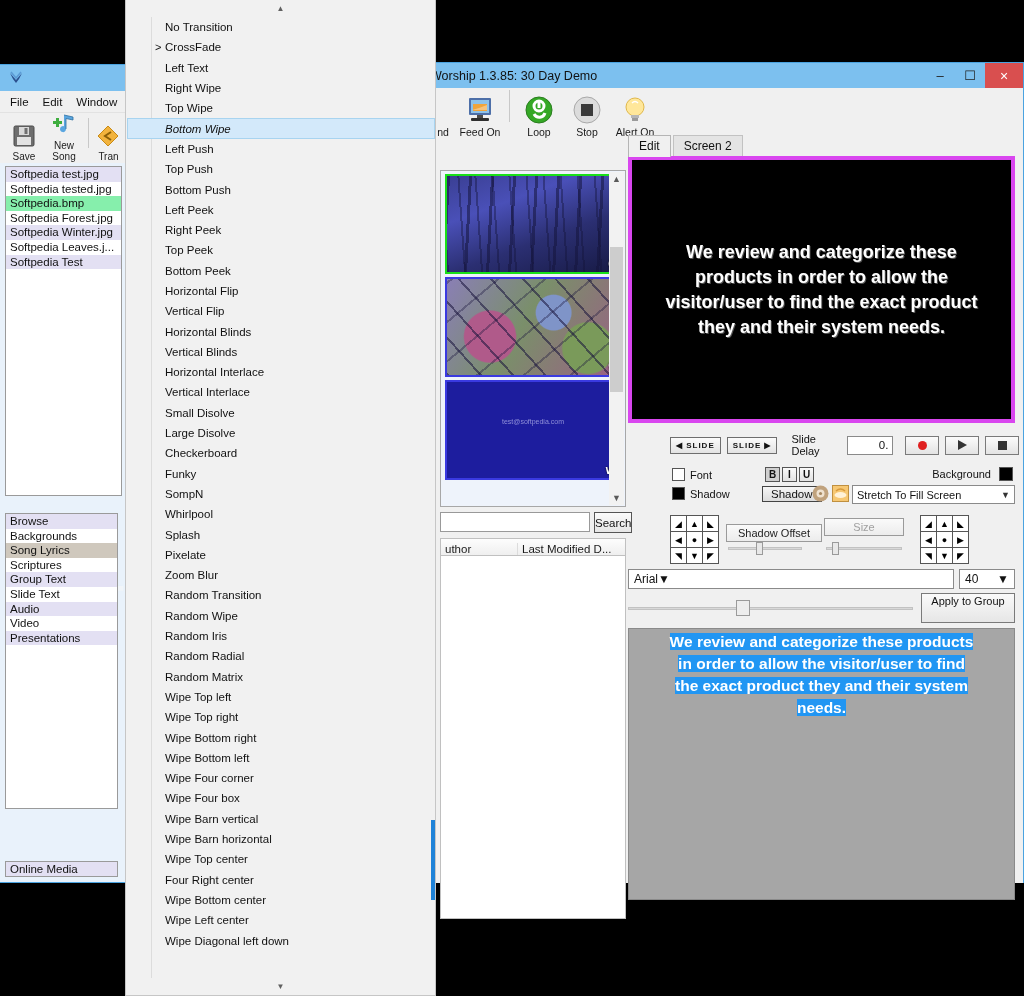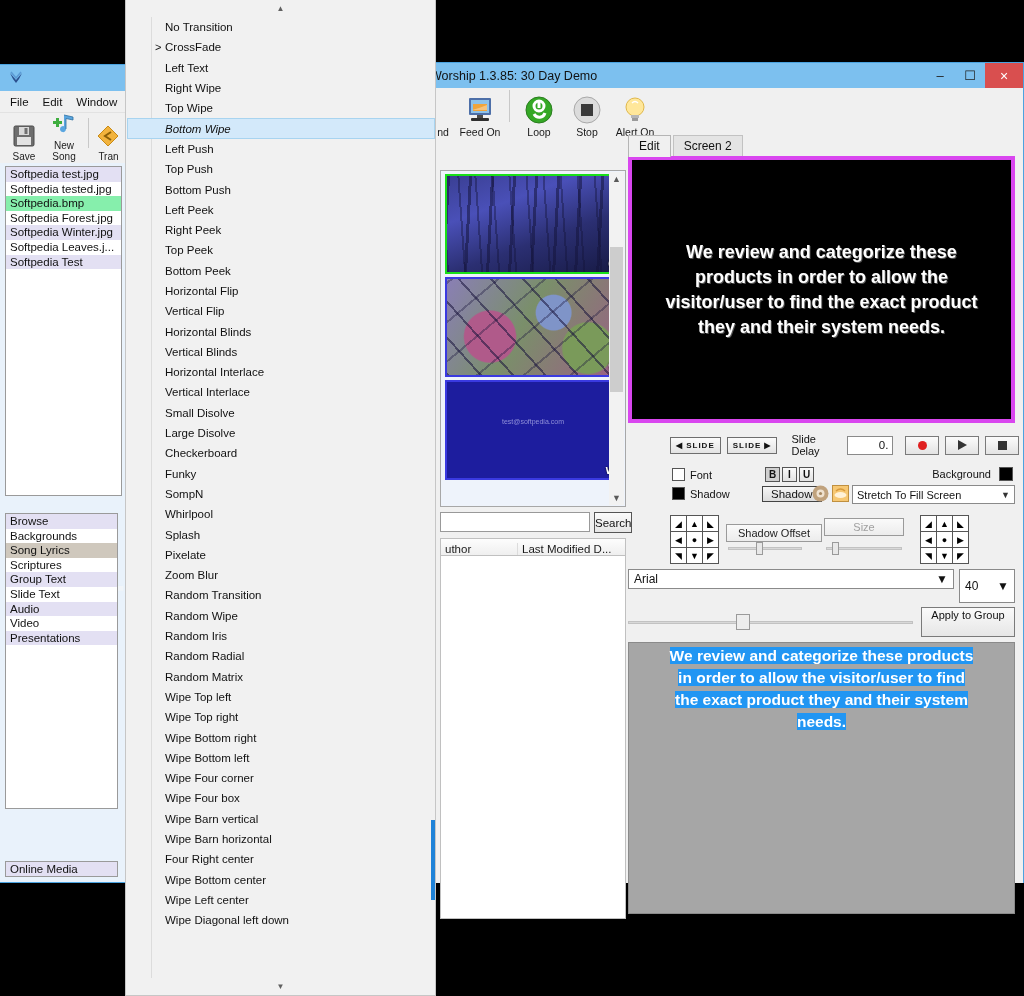--- a/index.html
+++ b/index.html
@@ -171,23 +171,23 @@
   .padgrid div { background:#fff; display:flex; align-items:center; justify-content:center; font-size:9px;color:#000;}
   .minibtn { border:1px solid #9a9a9a; background: linear-gradient(#fafafa,#ececec); font-size:11px;
              text-align:center; color:#222; height:18px; line-height:16px; }
   .minibtn.dim { color:#a0a0a0; }
   .slider { position:relative; height: 14px; }
   .slider .track { position:absolute; top:6px; left:0; right:0; height:3px; background:#d8d8d8; border:1px solid #c2c2c2;}
   .slider .knob { position:absolute; top:1px; width:7px; height:13px; background:#e8e8e8; border:1px solid #9a9a9a;}
 
   .fontrow { display:flex; gap:5px; margin: 2px 4px 0 4px; }
   .fontcombo { flex:1; height:20px; border:1px solid #8a8a8a; background:#fff; font-size:12px;
-               display:flex; align-items:center; justify-content:space-between; padding:0 5px; color:#111;}
+               display:flex; align-items:center; justify-content:flex-start; padding:0 5px; color:#111;}
   .sizecombo { width: 56px; height:20px; border:1px solid #8a8a8a; background:#fff; font-size:12px;
-               display:flex; align-items:center; justify-content:space-between; padding:16px 5px; color:#111;}
+               display:flex; align-items:center; justify-content:space-between; padding:9px 5px; color:#111;}
   .fontslider-row { display:flex; align-items:center; margin: 4px 4px 0 4px; gap: 8px;}
   .applybtn { width: 94px; height:30px; border:1px solid #7a7a7a; background: linear-gradient(#fafafa,#e6e6e6);
               font-size:11px; text-align:center; line-height:15px; color:#111;}
   .editor {
     margin: 5px 4px 0 4px; height: 272px; background:#a6a6a6; border:1px solid #8a8a8a;
     padding: 2px 6px; overflow:hidden;
   }
   .editor .etext { text-align:center; font-size: 15.5px; font-weight:bold; line-height: 22px; color:#fff; }
   .editor .etext span { background:#2196f3; }
 
@@ -575,20 +575,21 @@
       <div class="mi">Random Radial</div>
       <div class="mi">Random Matrix</div>
       <div class="mi">Wipe Top left</div>
       <div class="mi">Wipe Top right</div>
       <div class="mi">Wipe Bottom right</div>
       <div class="mi">Wipe Bottom left</div>
       <div class="mi">Wipe Four corner</div>
       <div class="mi">Wipe Four box</div>
       <div class="mi">Wipe Barn vertical</div>
       <div class="mi">Wipe Barn horizontal</div>
+      <div class="mi">Wipe Top center</div>
       <div class="mi">Four Right center</div>
       <div class="mi">Wipe Bottom center</div>
       <div class="mi">Wipe Left center</div>
       <div class="mi">Wipe Diagonal left down</div>
     </div>
     <div class="menu-scroll-bottom">▼</div>
     <div class="menu-sb"></div>
   </div>
 
 </div>

